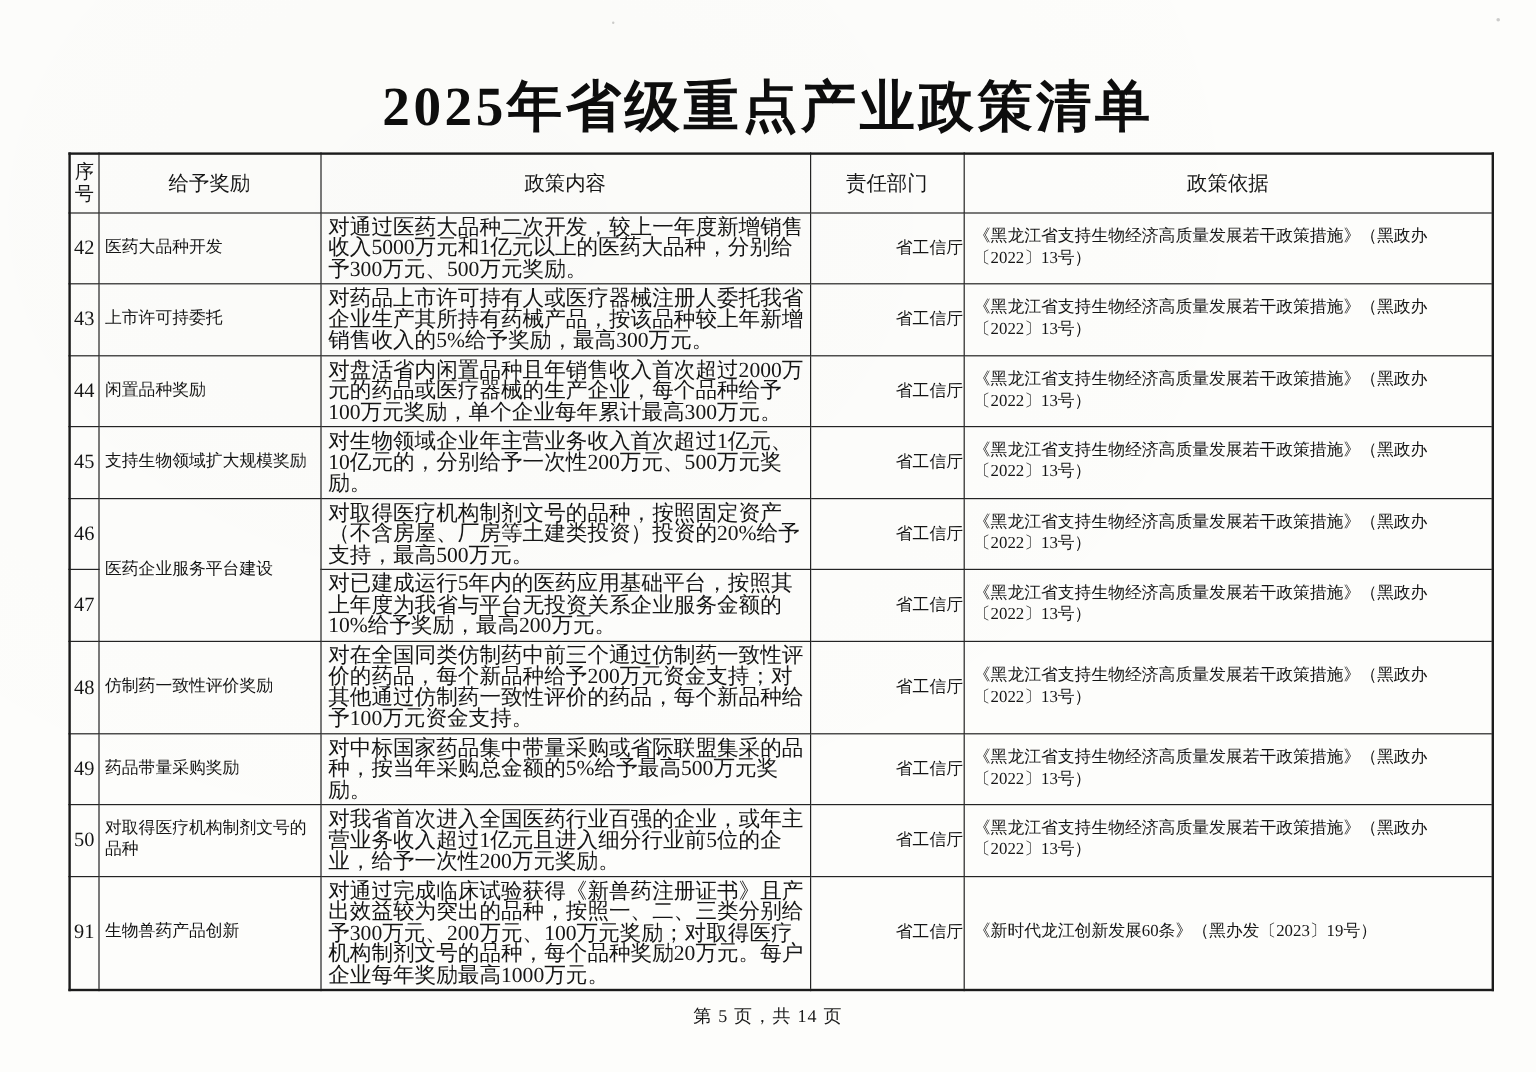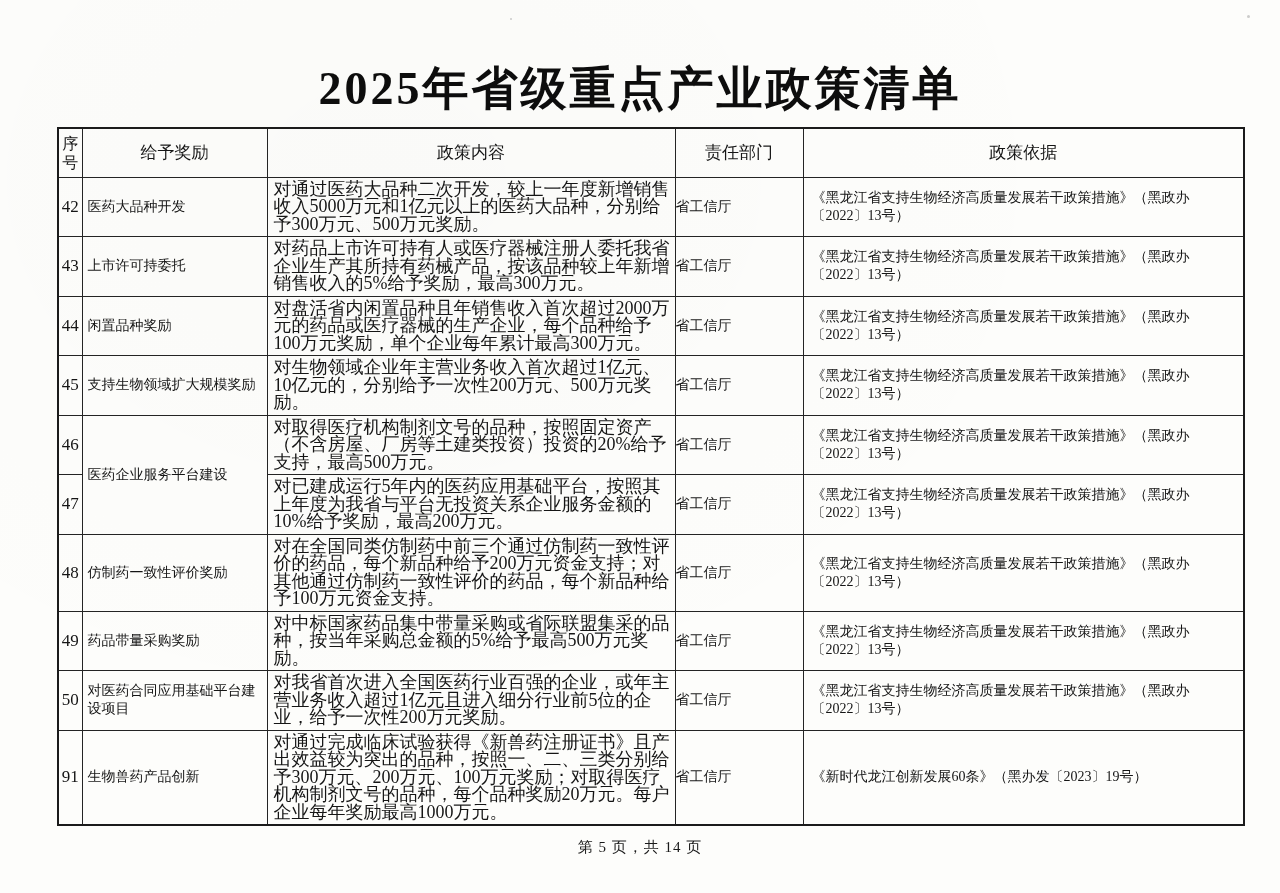--- a/index.html
+++ b/index.html
@@ -62,21 +62,21 @@
     padding: 2px 3px 2px 5px;
     line-height: 18px;
   }
   td.c-content {
     font-size: 18px;
     text-align: left;
     padding: 3px 4px 3px 6px;
     line-height: 17.5px;
   }
   td.c-dept {
-    text-align: left;
+    text-align: right;
     font-size: 14px;
   }
   td.c-basis {
     font-size: 14px;
     text-align: left;
     padding: 3px 4px 3px 8px;
     line-height: 18px;
   }
   .page-footer {
     position: absolute;
@@ -165,21 +165,21 @@
       </tr>
       <tr style="height:46px">
         <td class="c-no">49</td>
         <td class="c-name">药品带量采购奖励</td>
         <td class="c-content">对中标国家药品集中带量采购或省际联盟集采的品种，按当年采购总金额的5%给予最高500万元奖励。</td>
         <td class="c-dept">省工信厅</td>
         <td class="c-basis">《黑龙江省支持生物经济高质量发展若干政策措施》（黑政办〔2022〕13号）</td>
       </tr>
       <tr style="height:48px">
         <td class="c-no">50</td>
-        <td class="c-name">对医药合同应用基础平台建设项目</td>
+        <td class="c-name">对取得医疗机构制剂文号的品种</td>
         <td class="c-content">对我省首次进入全国医药行业百强的企业，或年主营业务收入超过1亿元且进入细分行业前5位的企业，给予一次性200万元奖励。</td>
         <td class="c-dept">省工信厅</td>
         <td class="c-basis">《黑龙江省支持生物经济高质量发展若干政策措施》（黑政办〔2022〕13号）</td>
       </tr>
       <tr style="height:76px">
         <td class="c-no">91</td>
         <td class="c-name">生物兽药产品创新</td>
         <td class="c-content">对通过完成临床试验获得《新兽药注册证书》且产出效益较为突出的品种，按照一、二、三类分别给予300万元、200万元、100万元奖励；对取得医疗机构制剂文号的品种，每个品种奖励20万元。每户企业每年奖励最高1000万元。</td>
         <td class="c-dept">省工信厅</td>
         <td class="c-basis">《新时代龙江创新发展60条》（黑办发〔2023〕19号）</td>

